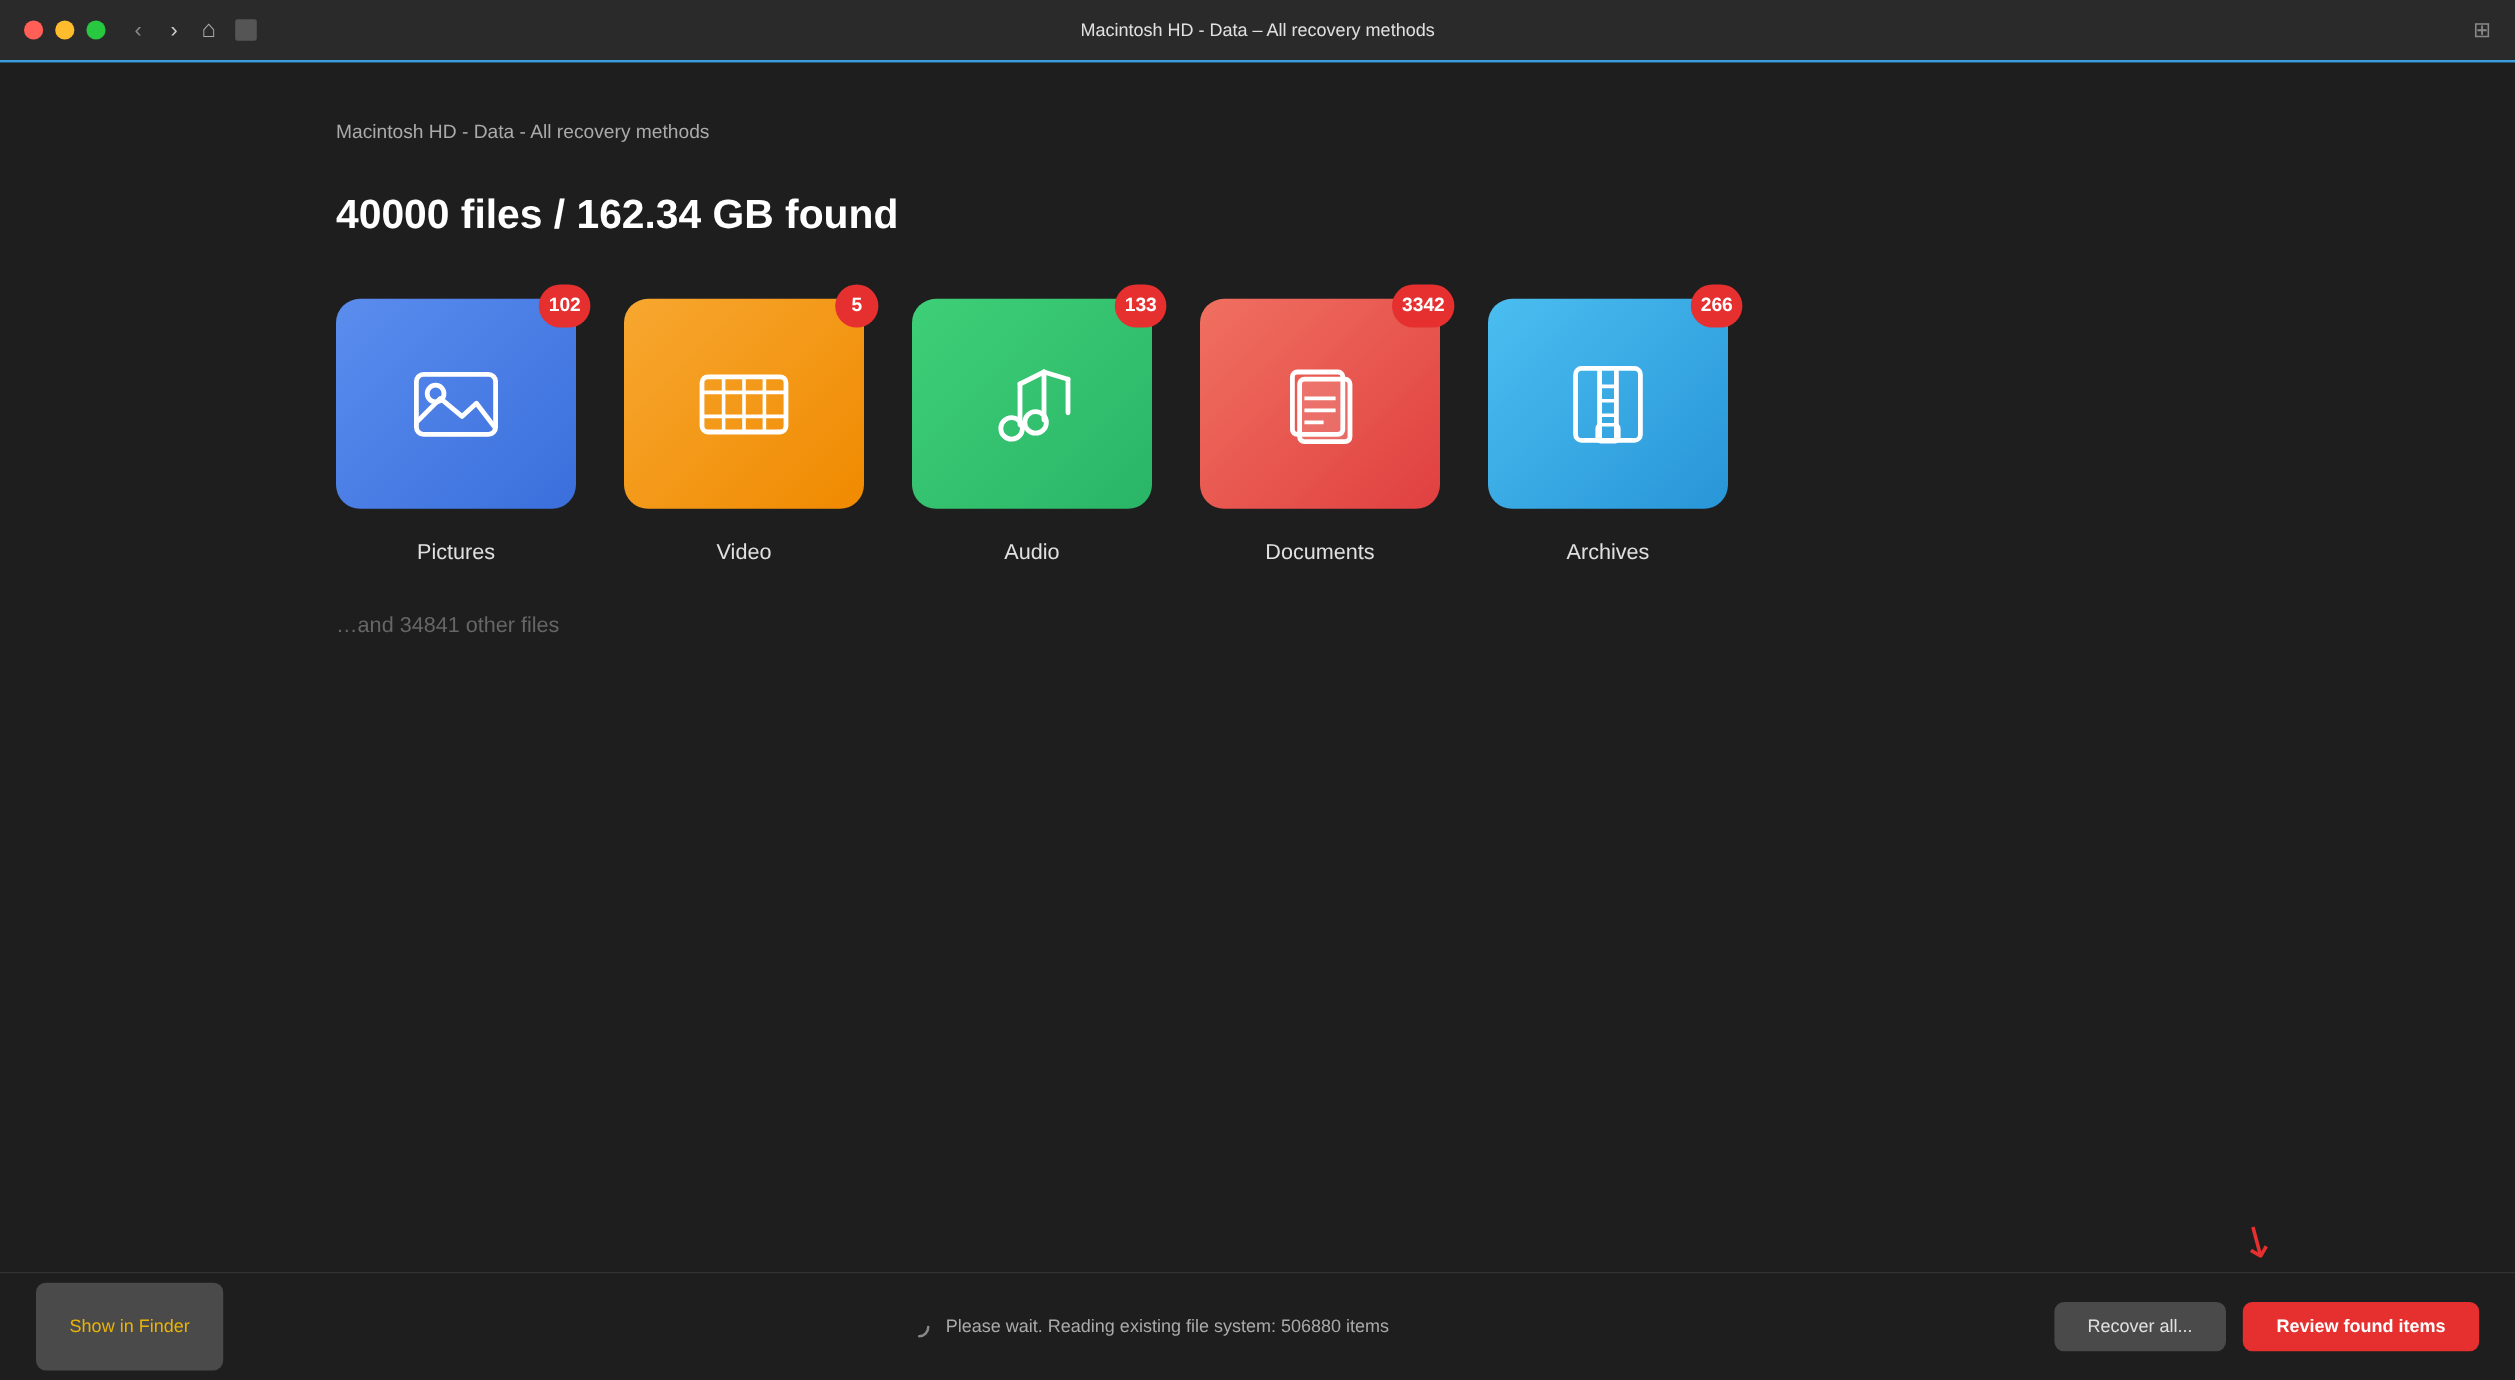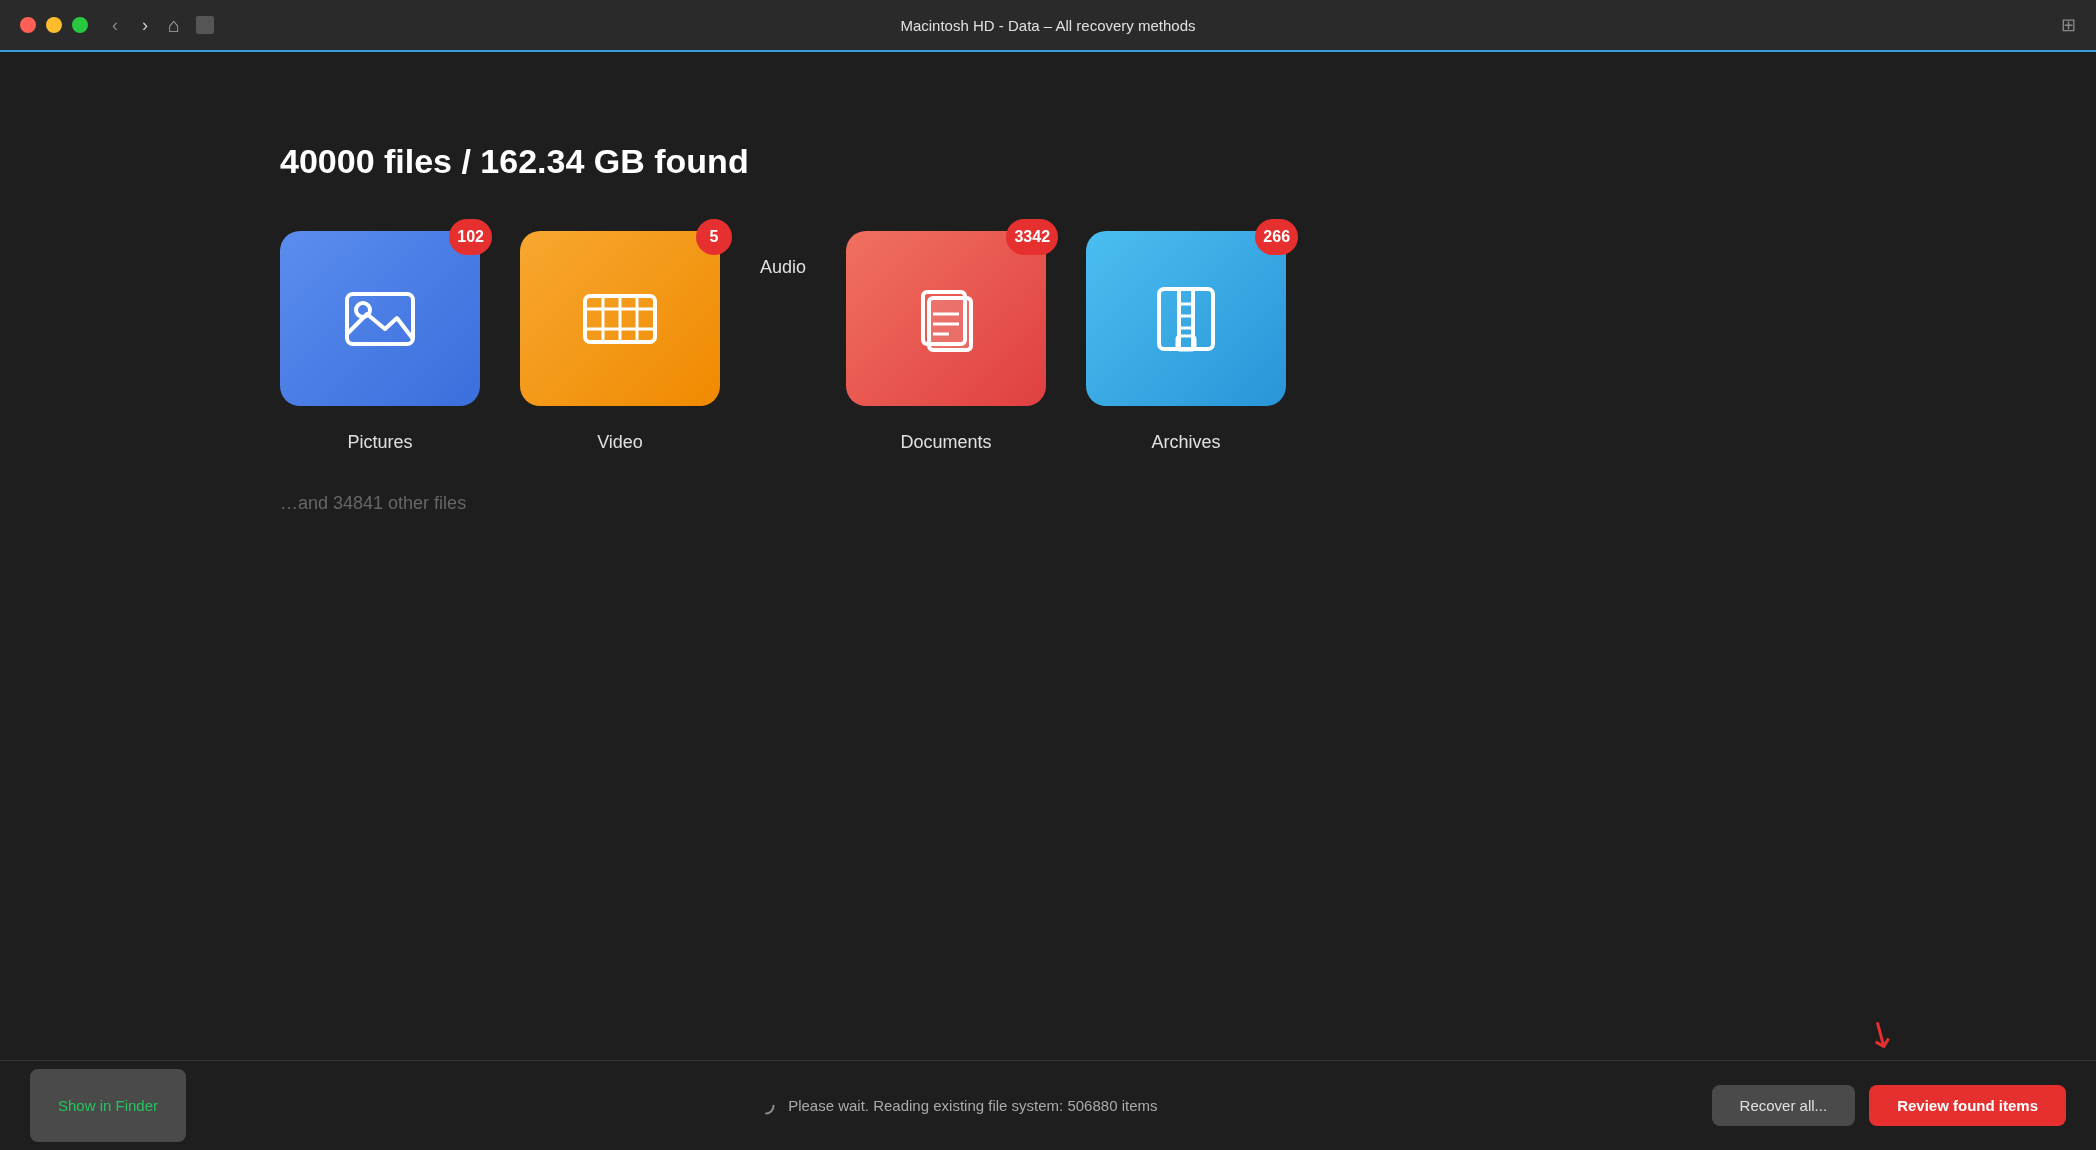--- a/index.html
+++ b/index.html
@@ -208,21 +208,21 @@
       background: #1e1e1e;
       border-top: 1px solid #333;
       display: flex;
       align-items: center;
       padding: 0 30px;
     }
 
     .footer-left-btn {
       background: #4a4a4a;
       border: none;
-      color: #22c55e;
+      color: #eab308;
       font-size: 15px;
       padding: 28px 28px;
       border-radius: 8px;
       cursor: pointer;
       font-weight: 500;
     }
 
     .footer-status {
       flex: 1;
       text-align: center;
@@ -303,20 +303,21 @@
 
   <button class="home-btn">⌂</button>
   <div class="stop-btn"></div>
 
   <span class="title-text">Macintosh HD - Data – All recovery methods</span>
 
   <button class="reader-btn">⊞</button>
 </div>
 
 <div class="main-content">
+  <div class="subtitle">Macintosh HD - Data - All recovery methods</div>
   <div class="headline">40000 files / 162.34 GB found</div>
 
   <div class="cards-row">
 
     <div class="card-wrapper">
       <div class="card card-pictures">
         <span class="badge">102</span>
         <svg class="card-icon" viewBox="0 0 90 90" fill="none" xmlns="http://www.w3.org/2000/svg">
           <rect x="12" y="20" width="66" height="50" rx="6" stroke="white" stroke-width="4" fill="none"></rect>
           <circle cx="28" cy="36" r="7" stroke="white" stroke-width="4" fill="none"></circle>
@@ -335,20 +336,32 @@
           <line x1="45" y1="22" x2="45" y2="68" stroke="white" stroke-width="3"></line>
           <line x1="62" y1="22" x2="62" y2="68" stroke="white" stroke-width="3"></line>
           <line x1="10" y1="35" x2="80" y2="35" stroke="white" stroke-width="3"></line>
           <line x1="10" y1="55" x2="80" y2="55" stroke="white" stroke-width="3"></line>
         </svg>
       </div>
       <div class="card-label">Video</div>
     </div>
 
     <div class="card-wrapper">
+      <div class="card card-audio">
+        <span class="badge">133</span>
+        <svg class="card-icon" viewBox="0 0 90 90" fill="none" xmlns="http://www.w3.org/2000/svg">
+          <path d="M55 18 L55 58" stroke="white" stroke-width="4" stroke-linecap="round"></path>
+          <path d="M35 28 L35 62" stroke="white" stroke-width="4" stroke-linecap="round"></path>
+          <path d="M55 18 L75 24" stroke="white" stroke-width="4" stroke-linecap="round"></path>
+          <path d="M35 28 L55 18" stroke="white" stroke-width="4" stroke-linecap="round"></path>
+          <circle cx="28" cy="65" r="9" stroke="white" stroke-width="4" fill="none"></circle>
+          <circle cx="48" cy="60" r="9" stroke="white" stroke-width="4" fill="none"></circle>
+          <path d="M75 24 L75 52" stroke="white" stroke-width="4" stroke-linecap="round"></path>
+        </svg>
+      </div>
       <div class="card-label">Audio</div>
     </div>
 
     <div class="card-wrapper">
       <div class="card card-documents">
         <span class="badge">3342</span>
         <svg class="card-icon" viewBox="0 0 90 90" fill="none" xmlns="http://www.w3.org/2000/svg">
           <rect x="22" y="18" width="42" height="52" rx="4" stroke="white" stroke-width="4" fill="none"></rect>
           <rect x="28" y="24" width="42" height="52" rx="4" stroke="white" stroke-width="4" fill="rgba(255,255,255,0.15)"></rect>
           <line x1="32" y1="40" x2="58" y2="40" stroke="white" stroke-width="3"></line>

